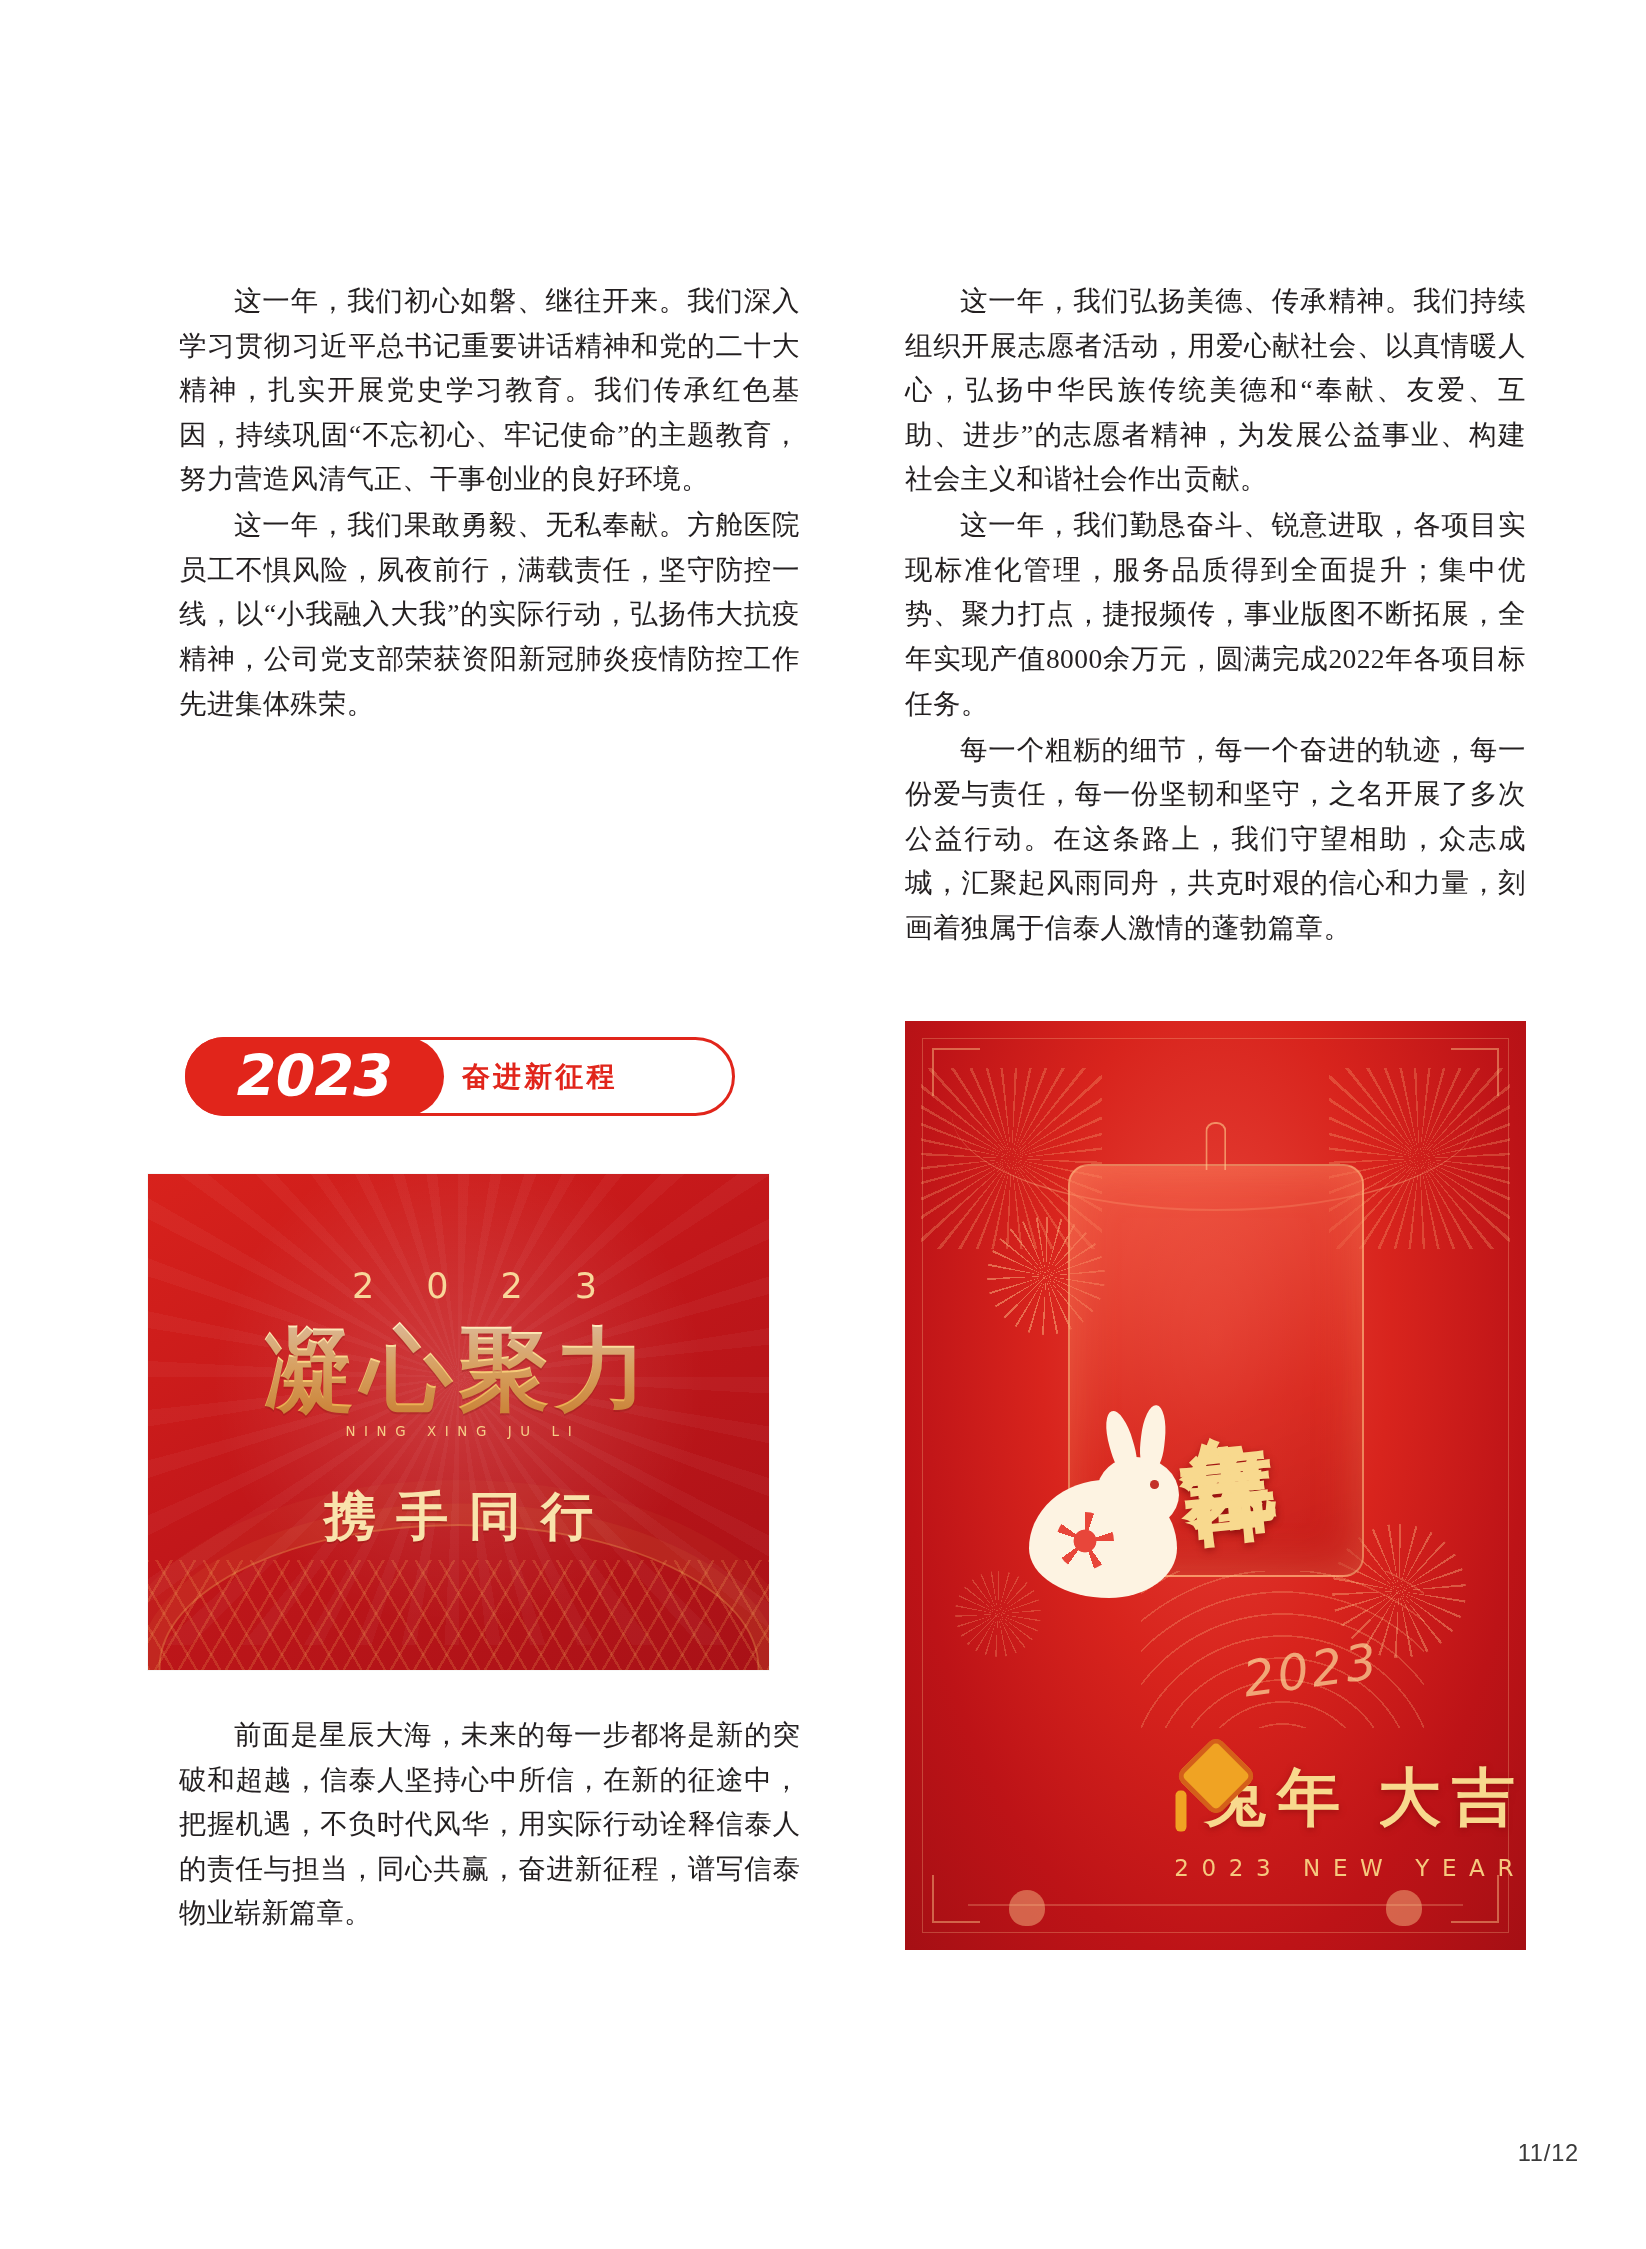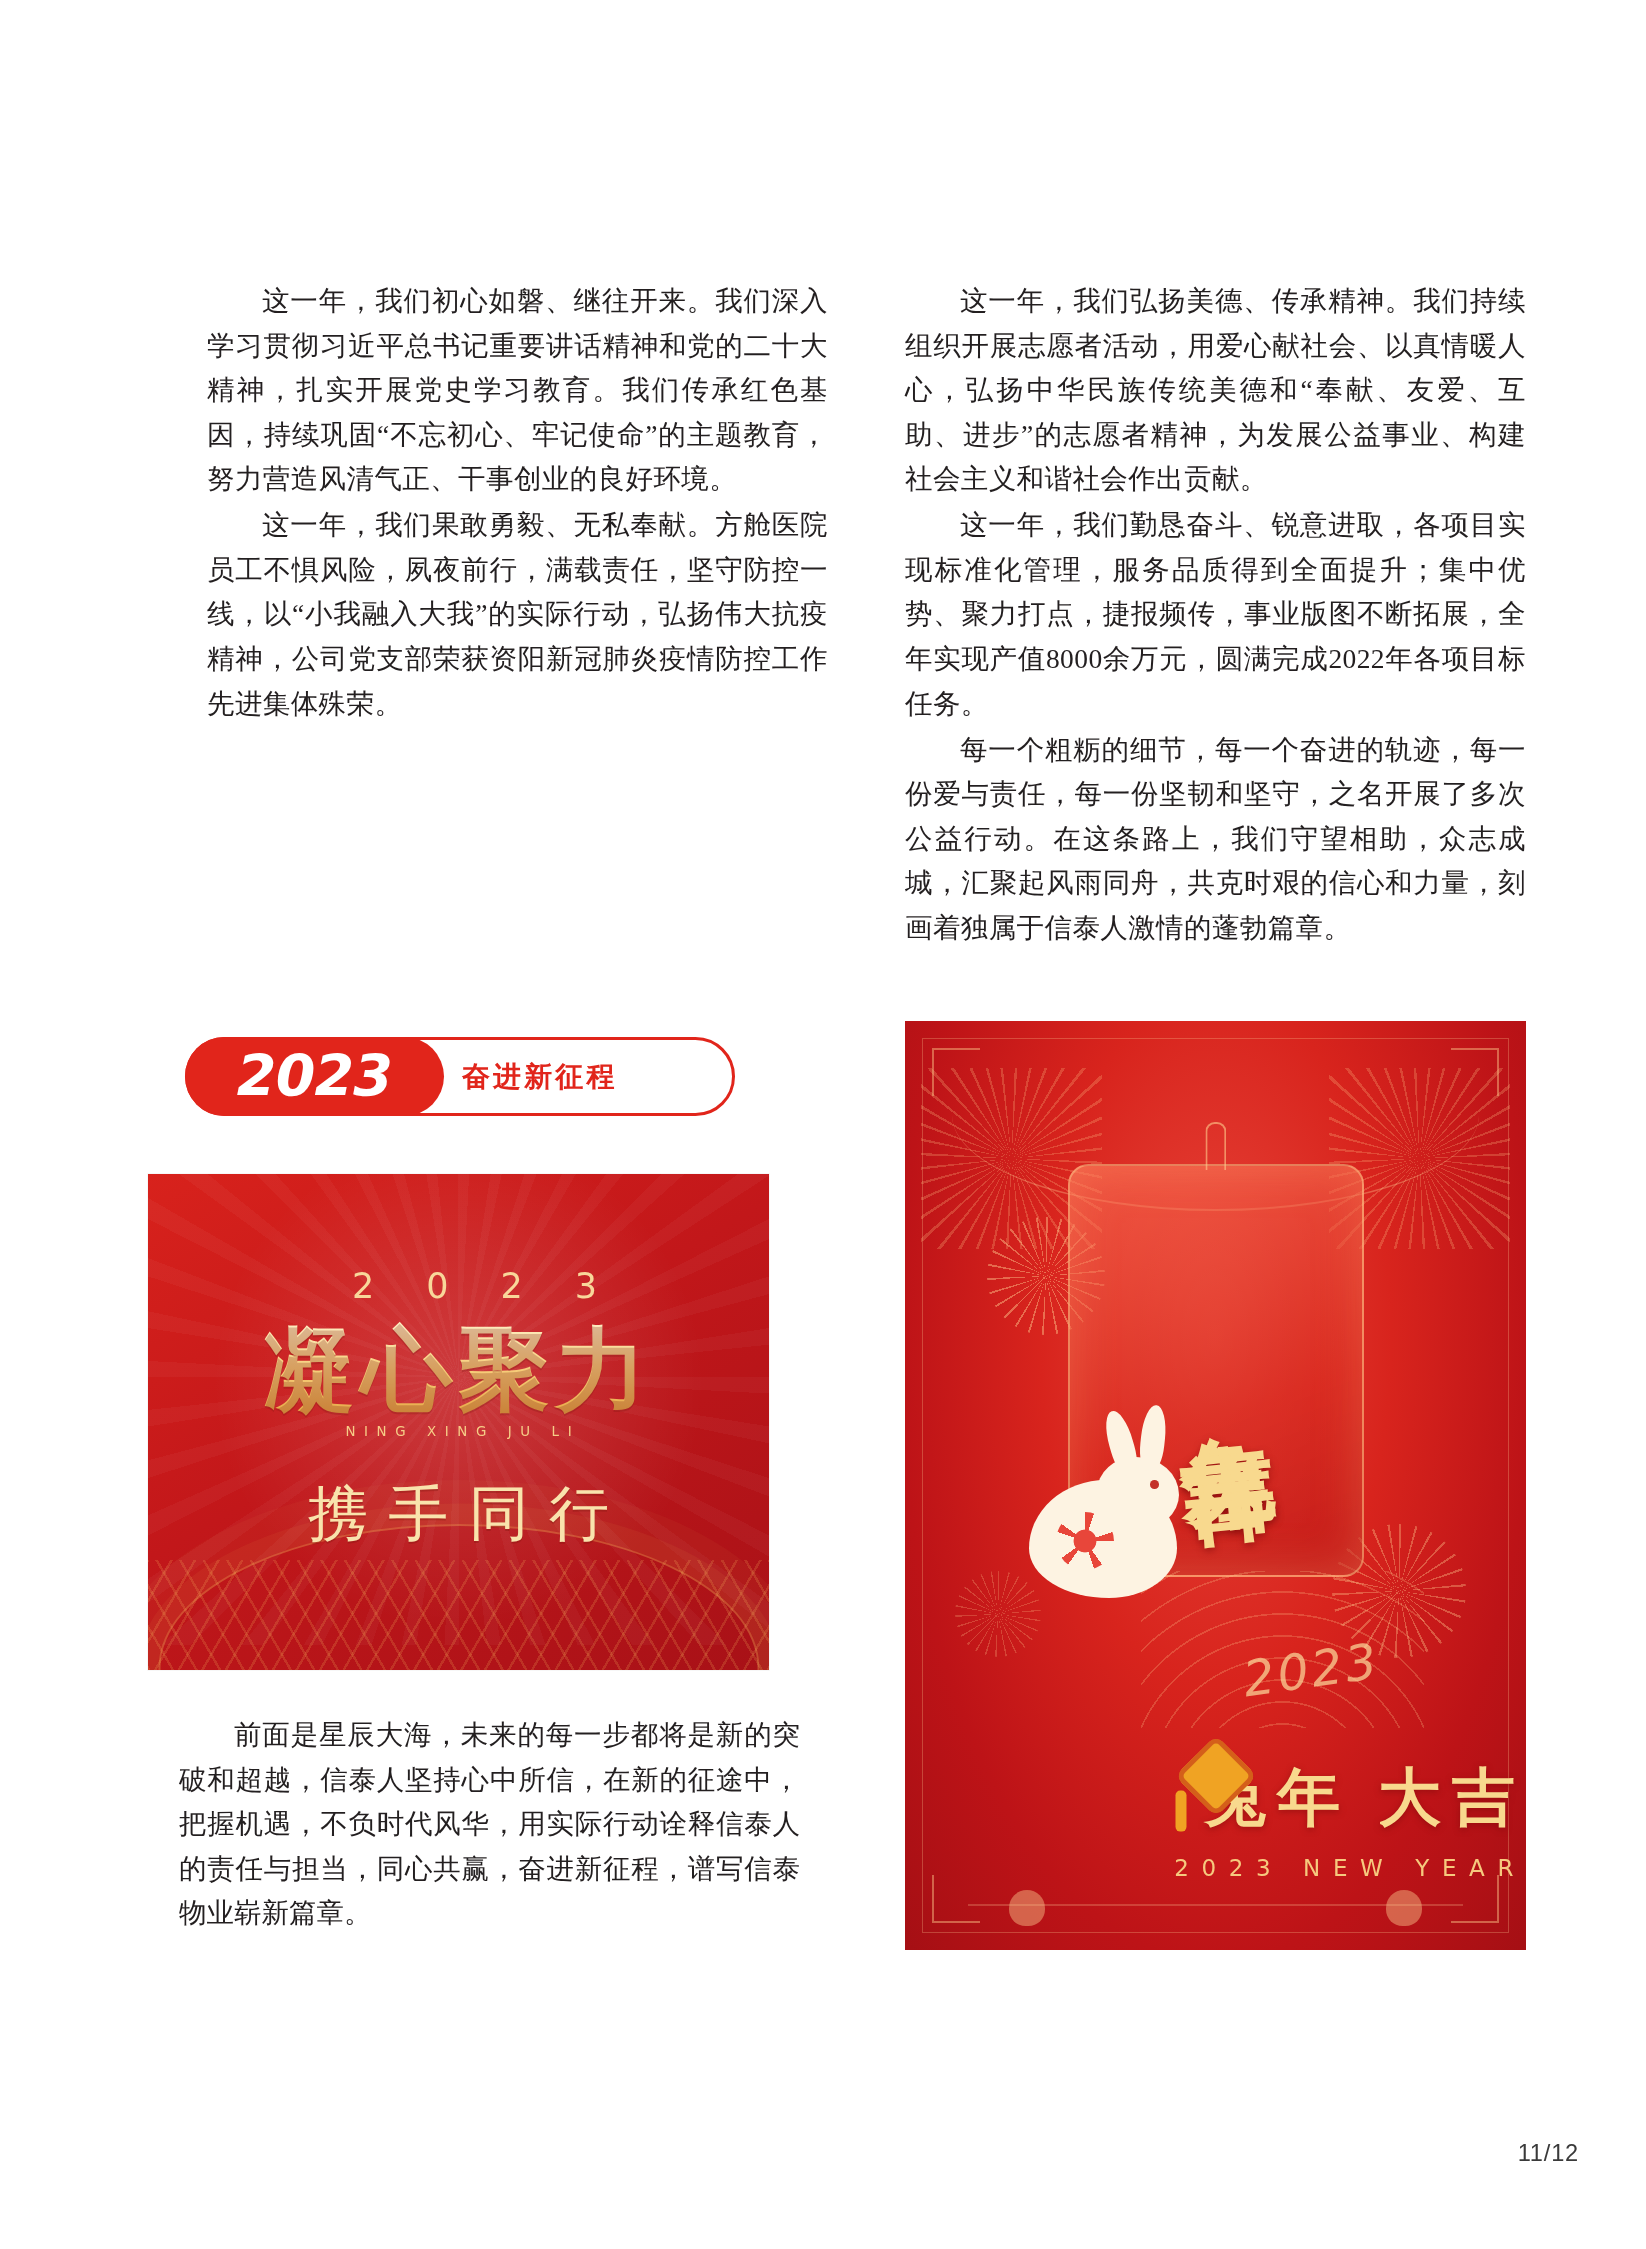--- a/index.html
+++ b/index.html
@@ -26,21 +26,21 @@
   
   .col {
     position: absolute;
     width: 621px;
     font-size: 27.5px;
     line-height: 1.62;
     text-align: justify;
     text-justify: inter-ideograph;
     letter-spacing: 0.4px;
   }
-  .col-left  { left: 179px; top: 279px; margin-left: 28px; }
+  .col-left  { left: 179px; top: 279px; }
   .col-right { left: 905px; top: 279px; }
 
   .para {
     margin: 0 0 1.6px 0;
     text-indent: 2em;
   }
 
   
   .banner-2023 {
     position: absolute;
@@ -182,27 +182,27 @@
     width: 100%;
     text-align: center;
     color: #f6cd86;
     font-family: "DejaVu Sans", sans-serif;
     font-size: 13.4px;
     letter-spacing: 8.6px;
     text-indent: 8.6px;
   }
   .pl-sub {
     position: absolute;
-    top: 300px;
+    top: 308px;
     left: 0;
     width: 100%;
     text-align: center;
     font-family: "Liberation Sans", sans-serif;
-    font-weight: normal;
-    font-size: 60px;
+    font-weight: bold;
+    font-size: 52px;
     letter-spacing: 20.4px;
     text-indent: 20.4px;
     color: #f9e3ac;
     text-shadow: 0 1.6px 0 rgba(120,20,10,0.3);
   }
 
   
   .col-left-bottom {
     position: absolute;
     left: 179px;

